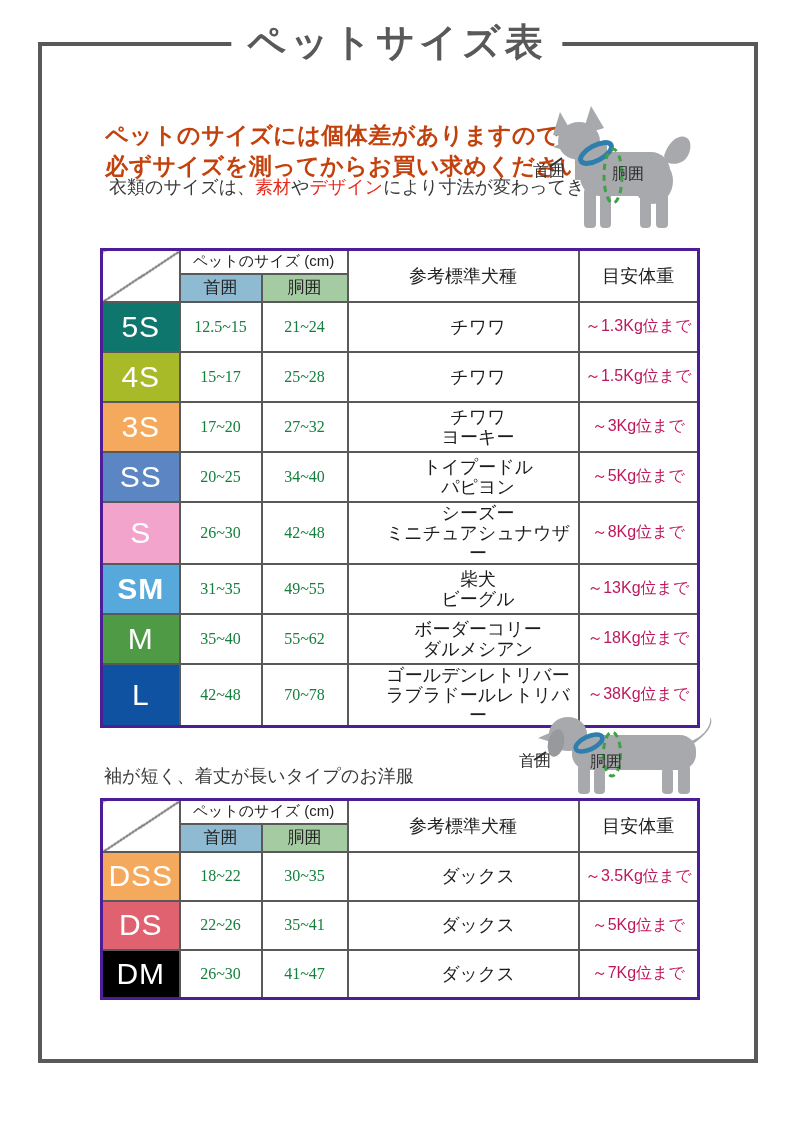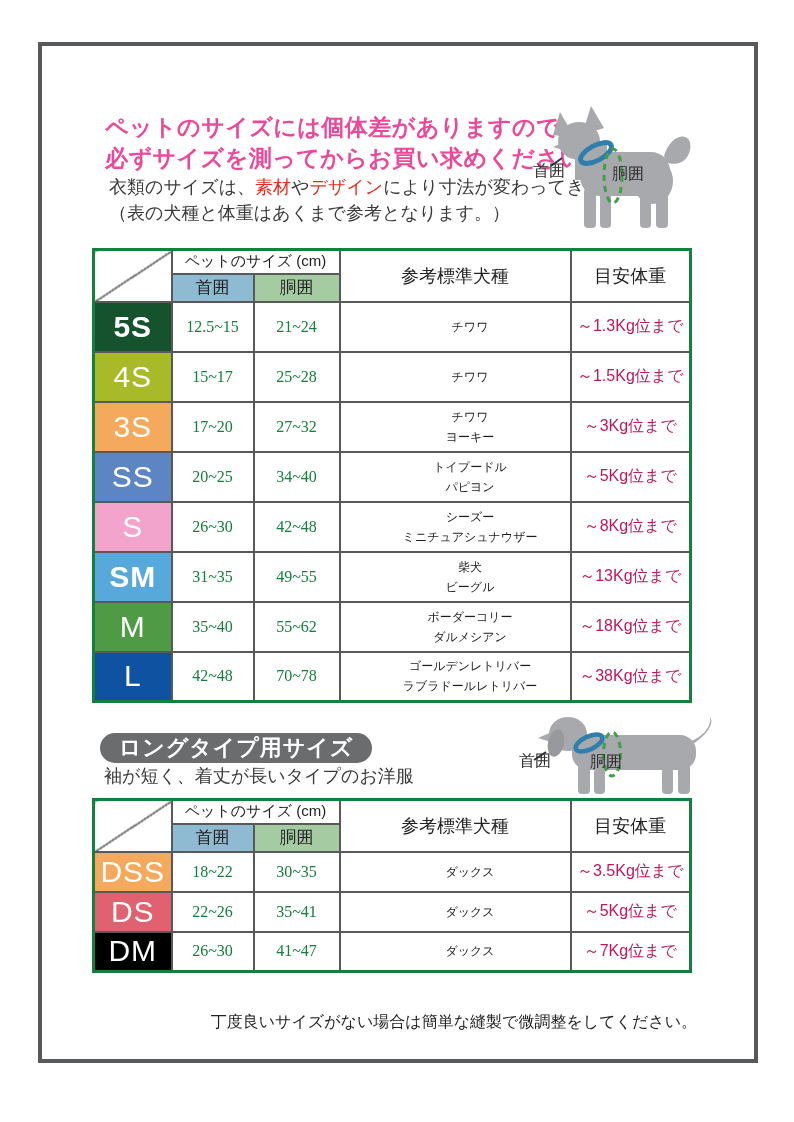--- a/index.html
+++ b/index.html
@@ -7,80 +7,80 @@
   body { font-family:"Liberation Sans","DejaVu Sans",sans-serif; color:#333; }
   .page { position:relative; width:794px; height:1122px; background:#fff; overflow:hidden; }
 
   .frame { position:absolute; left:38px; top:42px; width:720px; height:1021px;
            border:4px solid #58595B; }
 
   .page-title { position:absolute; left:50%; top:42px; transform:translate(-50%,-50%);
                 background:#fff; padding:0 16px; font-size:38px; font-weight:600;
                 color:#595959; letter-spacing:4px; white-space:nowrap; }
 
-  .warning { position:absolute; left:105px; top:112px; font-size:23px; font-weight:bold;
-             color:#ec4899; line-height:31px; letter-spacing:0.5px; }
+  .warning { position:absolute; left:105px; top:120px; font-size:23px; font-weight:bold;
+             color:#c2410c; line-height:31px; letter-spacing:0.5px; }
   .desc { position:absolute; left:109px; top:174px; font-size:18px; color:#3a3a3a;
           line-height:26px; }
   .desc .red { color:#E8291C; }
 
   .dog-label { position:absolute; font-size:16px; color:#2b2b2b; z-index:3; }
 
   .dog1 { position:absolute; left:548px; top:102px; width:155px; height:128px; }
   .dog2 { position:absolute; left:530px; top:708px; width:185px; height:92px; }
 
-  table.size-table { position:absolute; left:92px; border-collapse:collapse;
-                     table-layout:fixed; width:597px; border:3px solid #15803d;
+  table.size-table { position:absolute; left:100px; border-collapse:collapse;
+                     table-layout:fixed; width:597px; border:3px solid #4c1d95;
                      background:#fff; }
   #table1 { top:248px; }
   #table2 { top:798px; }
   .size-table td, .size-table th { border:2px solid #595959; text-align:center;
                                    vertical-align:middle; font-weight:normal; }
   .c-corner { background:
       linear-gradient(to bottom right, rgba(0,0,0,0) calc(50% - 1px),
       #7b7b7b calc(50% - 1px), #7b7b7b calc(50% + 1px), rgba(0,0,0,0) calc(50% + 1px)); }
   .h-group { font-size:15px; color:#222; height:24px; border-bottom:2px dashed #8e8e8e; }
   .h-sub { font-size:17px; color:#222; height:28px; border-top:2px dashed #8e8e8e; }
   .h-neck { background:#8FBBD2; border-right:2px dashed #8e8e8e; }
   .h-girth { background:#A5CBA2; border-left:2px dashed #8e8e8e; }
   .h-breed, .h-weight { font-size:18px; font-weight:bold; color:#222; }
   #table1 tbody tr { height:50px; }
-  #table2 tbody tr { height:40px; }
+  #table2 tbody tr { height:49px; }
   .c-size { color:#fff; font-size:30px; font-weight:bold; letter-spacing:1px; }
   .c-val { font-size:16px; color:#15803d;font-family:Liberation Serif, serif; }
   .c-neck { border-right:2px dashed #8e8e8e; }
   .c-girth { border-left:2px dashed #8e8e8e; }
-  .c-breed { font-size:12px; color:#1c1c1c; line-height:20px;padding-left:30px; }
+  .c-breed { font-size:18px; color:#1c1c1c; line-height:20px;padding-left:30px; }
   .c-weight { font-size:16px; color:#be185d; }
 
   .longtype-pill { position:absolute; left:100px; top:733px; width:272px; height:30px;
                    background:#6B6C6E; color:#fff; border-radius:16px; font-size:22px;
                    font-weight:600; letter-spacing:1px; text-align:center; line-height:29px; }
   .longtype-desc { position:absolute; left:104px; top:764px; font-size:18px; color:#3a3a3a; }
 
   .footer-note { position:absolute; right:97px; top:1012px; font-size:16px; color:#222; }
   .company { position:absolute; left:0; top:1072px; width:794px; text-align:center;
              font-size:21px; color:#808285; letter-spacing:1px; }
 </style>
 </head>
 <body>
 
 <div class="page">
 
   <div class="frame"></div>
 
+  <div class="page-title">ペットサイズ表</div>
 
   <div class="warning">
     <div>ペットのサイズには個体差がありますので</div>
     <div>必ずサイズを測ってからお買い求めください。</div>
   </div>
 
   <div class="desc">
     <div id="desc-line1"><span>衣類のサイズは、</span><span class="red">素材</span><span>や</span><span class="red">デザイン</span><span>により寸法が変わってきます。</span></div>
-    <div>（表の犬種と体重はあくまで参考となります。）</div>
   </div>
 
   <svg class="dog1" viewBox="0 0 155 128">
     <g fill="#A7A9AC">
       <polygon points="12,10 27,36 5,33"></polygon>
       <polygon points="43,4 34,33 56,26"></polygon>
       <ellipse cx="31" cy="39" rx="21" ry="19"></ellipse>
       <polygon points="5,45 29,34 29,52"></polygon>
       <rect x="27" y="42" width="32" height="36"></rect>
       <rect x="32" y="50" width="90" height="44" rx="19"></rect>
@@ -113,21 +113,21 @@
         <th class="h-breed" rowspan="2">参考標準犬種</th>
         <th class="h-weight" rowspan="2">目安体重</th>
       </tr>
       <tr>
         <th class="h-sub h-neck">首囲</th>
         <th class="h-sub h-girth">胴囲</th>
       </tr>
     </thead>
     <tbody>
         <tr>
-          <td class="c-size" style="background: #14532d; font-weight: bold;">5S</td>
+          <td class="c-size" style="background: #0f766e;">5S</td>
           <td class="c-val c-neck">12.5~15</td>
           <td class="c-val c-girth">21~24</td>
           <td class="c-breed">
             <div>チワワ</div>
           </td>
           <td class="c-weight">～1.3Kg位まで</td>
         </tr>
         <tr>
           <td class="c-size" style="background: rgb(169, 186, 40);">4S</td>
           <td class="c-val c-neck">15~17</td>
@@ -193,21 +193,20 @@
           <td class="c-val c-girth">70~78</td>
           <td class="c-breed">
             <div>ゴールデンレトリバー</div>
             <div>ラブラドールレトリバー</div>
           </td>
           <td class="c-weight">～38Kg位まで</td>
         </tr>
       </tbody>
   </table>
 
-  <div class="longtype-pill">ロングタイプ用サイズ</div>
   <div class="longtype-desc">袖が短く、着丈が長いタイプのお洋服</div>
 
   <svg class="dog2" viewBox="0 0 185 92">
     <g fill="#A7A9AC">
       <ellipse cx="38" cy="26" rx="19" ry="17"></ellipse>
       <polygon points="8,30 31,20 31,37"></polygon>
       <ellipse cx="26" cy="35" rx="8" ry="14" transform="rotate(12 26 35)" fill="#98999D"></ellipse>
       <rect x="42" y="27" width="124" height="35" rx="16"></rect>
       <rect x="48" y="56" width="12" height="30" rx="4"></rect>
       <rect x="64" y="60" width="11" height="26" rx="4"></rect>
@@ -266,15 +265,14 @@
           <td class="c-val c-neck">26~30</td>
           <td class="c-val c-girth">41~47</td>
           <td class="c-breed">
             <div>ダックス</div>
           </td>
           <td class="c-weight">～7Kg位まで</td>
         </tr>
       </tbody>
   </table>
 
-  <div class="footer-note">丁度良いサイズがない場合は簡単な縫製で微調整をしてください。</div>
 
 </div>
 
 </body></html>

